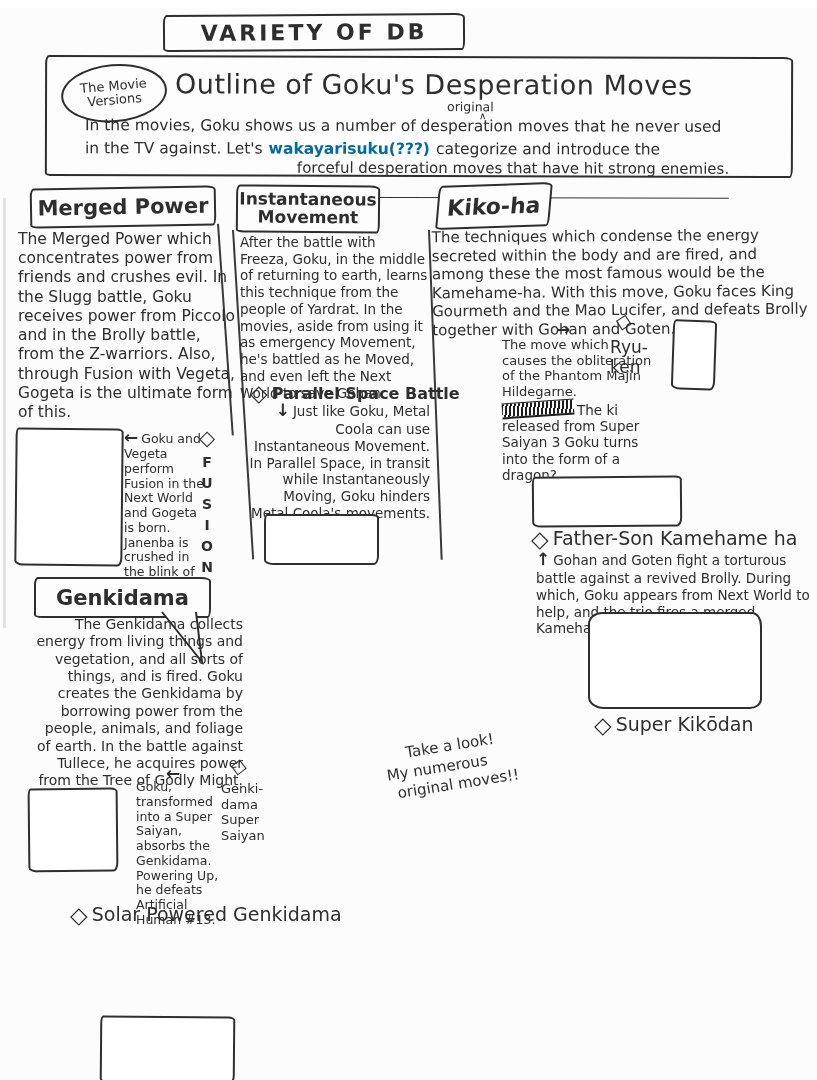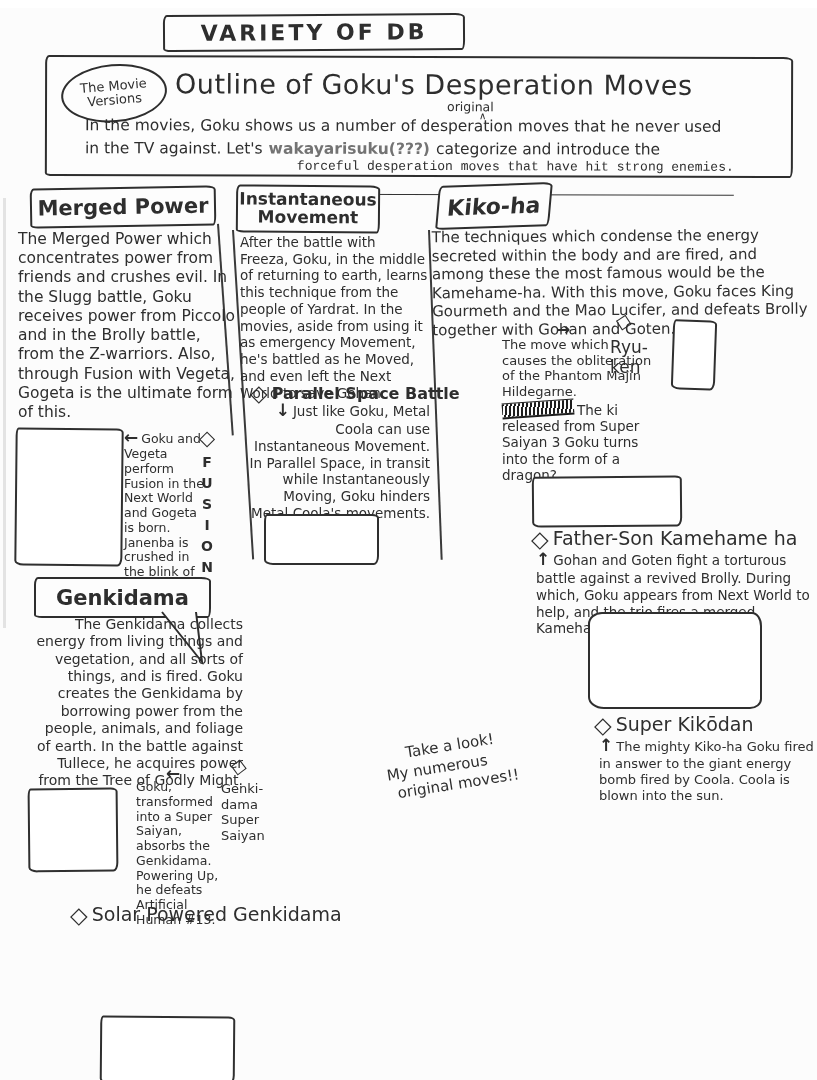--- a/index.html
+++ b/index.html
@@ -20,22 +20,22 @@
   #title-box{left:163px;top:6px;width:298px;height:33px;font-size:22px;letter-spacing:3px;transform:rotate(-.4deg);}
   #intro-box{left:45px;top:48px;width:744px;height:117px;transform:rotate(.15deg);}
   #movie-badge{left:14px;top:7px;width:98px;height:50px;border:2px solid #2e2e2e;border-radius:50%;
                display:flex;align-items:center;justify-content:center;text-align:center;
                font-size:13px;line-height:1.1;transform:rotate(-5deg);padding:2px;}
   #intro-heading{left:128px;top:10px;font-size:27px;letter-spacing:.5px;}
   #intro-original{left:400px;top:41px;font-size:12.5px;}
   #intro-caret{left:432px;top:52px;font-size:10px;}
   #intro-line1{left:38px;top:59px;font-size:15.5px;}
   #intro-line2{left:38px;top:82px;font-size:15.5px;}
-  #intro-red{color:#737373;font-weight:bold;padding:0 6px;}
-  #intro-line3{left:250px;top:101px;font-size:13px;border-bottom:1.5px solid #333;padding-bottom:19px;font-family:Liberation Mono, monospace;}
+  #intro-red{color:#0369a1;font-weight:bold;padding:0 6px;}
+  #intro-line3{left:250px;top:101px;font-size:15px;border-bottom:1.5px solid #333;padding-bottom:19px;}
   #merged-header{left:30px;top:179px;width:182px;height:36px;font-size:21px;transform:rotate(-1deg);}
   #merged-tail{left:217px;top:216px;height:212px;transform:rotate(-4deg);transform-origin:top left;}
   #merged-body{left:18px;top:222px;width:218px;font-size:15.5px;}
   #pic-fusion{left:15px;top:420px;width:104px;height:134px;transform:rotate(.6deg);}
   #fusion-caption{left:124px;top:419px;width:82px;}
   #fusion-vertical{left:199px;top:418px;text-align:center;}
   #fusion-letters{writing-mode:vertical-rl;text-orientation:upright;font-size:14px;letter-spacing:5px;margin-top:4px;font-weight:bold;}
   #inst-header{left:236px;top:177px;width:140px;height:44px;font-size:17px;line-height:1.05;transform:rotate(.5deg);}
   #funnel-left{left:232px;top:222px;height:330px;transform:rotate(-3.5deg);transform-origin:top left;}
   #funnel-right{left:428px;top:222px;height:330px;transform:rotate(-2.2deg);transform-origin:top left;}
@@ -148,23 +148,20 @@
     <span class="hdr-diamond">◇</span><span>Father-Son Kamehame ha</span>
   </div>
   <div id="father-body" class="abs hand">
     <span class="arrow inline-arrow">↑</span><span>Gohan and Goten fight a torturous battle against a revived Brolly. During which, Goku appears from Next World to help, and the trio fires a merged Kamehame ha.</span>
   </div>
 
   <div id="pic-large" class="abs pic"></div>
   <div id="super-heading" class="abs hand">
     <span class="hdr-diamond">◇</span><span>Super Kikōdan</span>
   </div>
-  <div id="super-body" class="abs hand">
-    <span class="arrow inline-arrow">↑</span><span>The mighty Kiko-ha Goku fired in answer to the giant energy bomb fired by Coola. Coola is blown into the sun.</span>
-  </div>
 
   <div id="genk-header" class="abs box hdr">
     <span>Genkidama</span>
   </div>
   <svg id="genk-tail" class="abs" width="56" height="62">
     <path d="M4,2 L44,52 L38,2" fill="#fdfdfd" stroke="#2e2e2e" stroke-width="2"></path>
   </svg>
   <div id="genk-body" class="abs hand">The Genkidama collects energy from living things and vegetation, and all sorts of things, and is fired. Goku creates the Genkidama by borrowing power from the people, animals, and foliage of earth. In the battle against Tullece, he acquires power from the Tree of Godly Might.</div>
   <div id="genk-arrow" class="abs arrow">←</div>
   <div id="genk-caption" class="abs hand cap">Goku, transformed into a Super Saiyan, absorbs the Genkidama. Powering Up, he defeats Artificial Human #13.</div>

